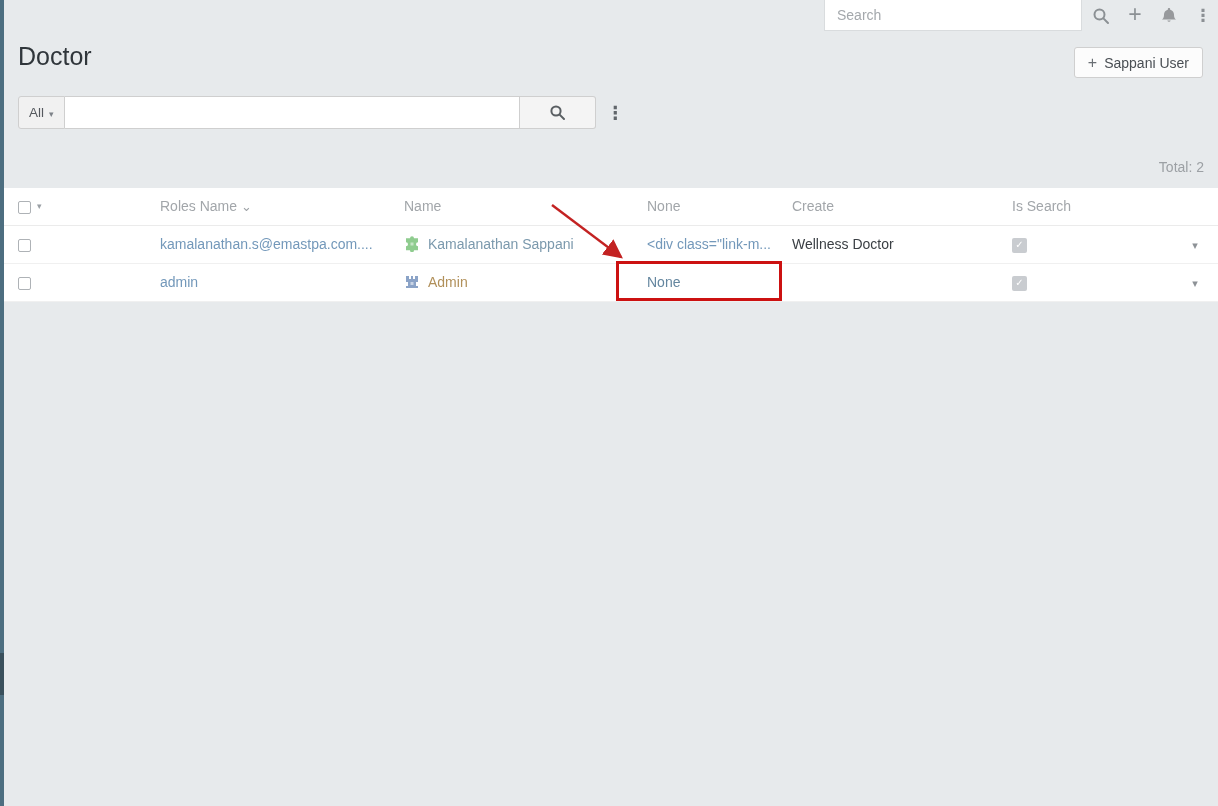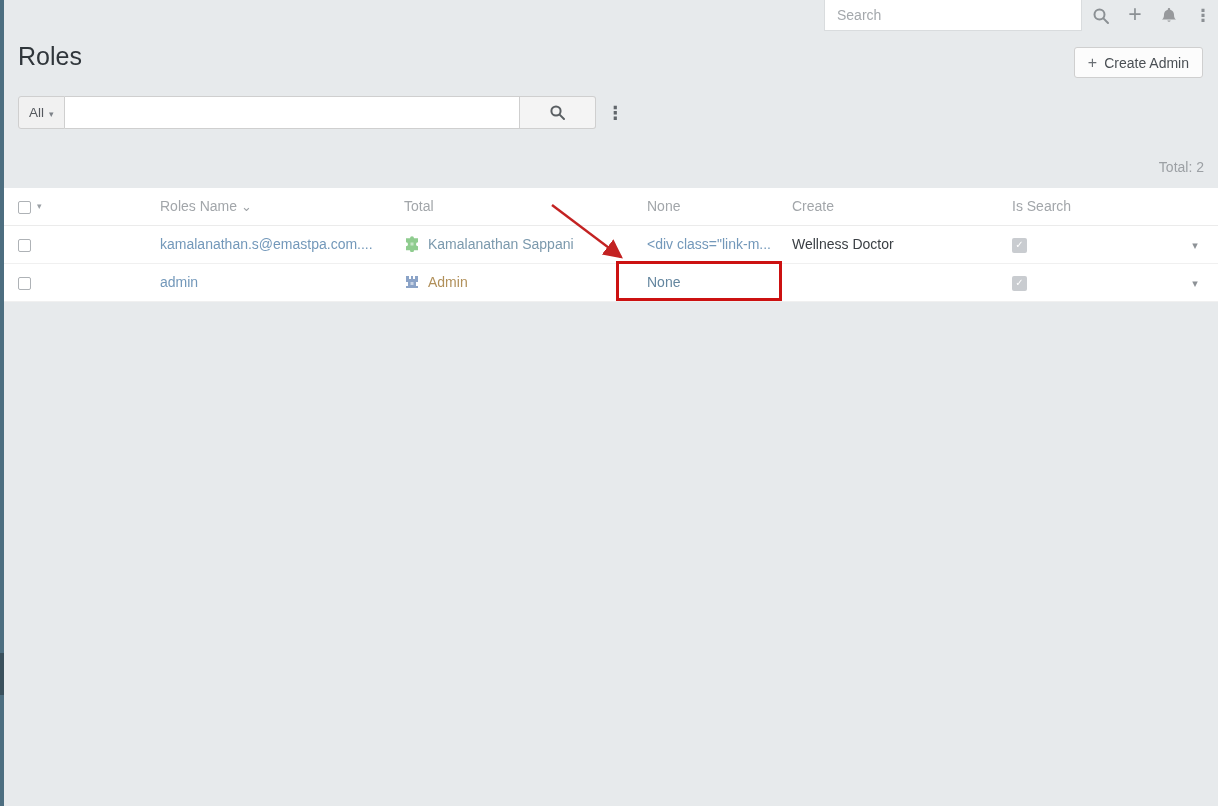--- a/index.html
+++ b/index.html
@@ -96,24 +96,24 @@
     <span class="tb-ic">
       <svg width="16" height="17" viewBox="0 0 16 17">
           <path d="M8 1c.7 0 1.2.5 1.2 1.2v.5C11.6 3.3 13 5.3 13 7.6c0 3.6 1.4 4.5 2 5H1c.6-.5 2-1.4 2-5 0-2.3 1.4-4.3 3.8-4.9v-.5C6.8 1.5 7.3 1 8 1z" fill="#97999c"></path>
           <path d="M6.3 13.6a1.8 1.8 0 0 0 3.4 0z" fill="#97999c"></path>
         </svg>
     </span>
     <span class="tb-ic tb-kebab">⋮</span>
   </div>
 </div>
 
-<h1 class="page-title">Roles</h1>
+<h1 class="page-title">Doctor</h1>
 <button class="create-btn">
   <span class="plus">+</span>
-  <span>Create Admin</span>
+  <span>Sappani User</span>
 </button>
 
 <div class="filter-row">
   <button class="scope-btn">
     <span>All</span>
     <span class="caret">▾</span>
   </button>
   <input class="filter-input" type="text" value="" style="">
   <button class="search-btn">
     <svg width="17" height="17" viewBox="0 0 17 17">
@@ -138,21 +138,21 @@
         <col style="width:46px">
     </colgroup>
     <thead>
       <tr>
         <th>
           <span class="cb"></span><span class="hdr-caret">▾</span>
         </th>
         <th>
           <span>Roles Name</span><span class="sort-chev">⌄</span>
         </th>
-        <th>Total</th>
+        <th>Name</th>
         <th>None</th>
         <th>Create</th>
         <th>Is Search</th>
         <th></th>
       </tr>
     </thead>
     <tbody>
       <tr>
         <td><span class="cb"></span></td>
         <td><a class="cell-link">kamalanathan.s@emastpa.com....</a></td>

